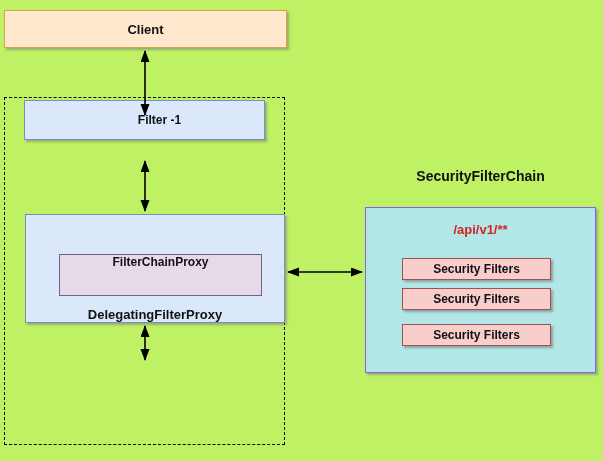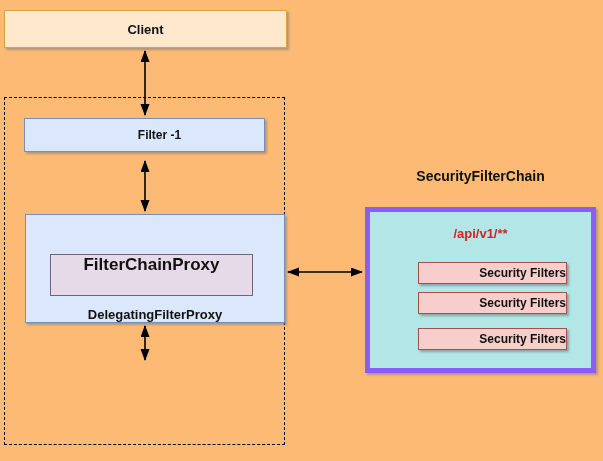--- a/index.html
+++ b/index.html
@@ -5,21 +5,21 @@
   html, body {
     margin: 0;
     padding: 0;
     background: #ffffff;
     font-family: "Liberation Sans", sans-serif;
   }
   .canvas {
     position: relative;
     width: 603px;
     height: 461px;
-    background: #fdba74;
+    background: #bef264;
     overflow: hidden;
   }
   .box {
     position: absolute;
     box-sizing: border-box;
     display: flex;
     align-items: center;
     justify-content: center;
     text-align: center;
     box-shadow: 2px 2px 2px rgba(120,120,120,0.55);
@@ -35,65 +35,65 @@
     left: 4px; top: 97px; width: 281px; height: 348px;
     box-sizing: border-box;
     border: 1.5px dashed #000000;
     background: transparent;
   }
   .blue {
     background: #dbe8fb;
     border: 1px solid #7590bf;
     color: #111;
   }
-  .filter1 { left: 24px; top: 118px; width: 241px; height: 34px; font-weight: bold; font-size: 12px; padding-left: 30px; }
+  .filter1 { left: 24px; top: 100px; width: 241px; height: 40px; font-weight: bold; font-size: 12px; padding-left: 30px; }
   .filter2 { left: 26px; top: 363px; width: 237px; height: 41px; font-weight: bold; font-size: 12px; }
   .dfp {
     left: 25px; top: 214px; width: 260px; height: 109px;
     flex-direction: column;
     justify-content: flex-end;
   }
   .dfp-title {
     margin-top: 11px;
     font-weight: bold; font-size: 13px; color: #111;
   }
   .fcp {
     position: absolute;
-    left: 24px; top: 39px; width: 201px; height: 40px;
+    left: 33px; top: 39px; width: 201px; height: 40px;
     background: #e6d9e8;
     border: 1px solid #75617d;
-    font-weight: bold; font-size: 17px; color: #111;
+    font-weight: bold; font-size: 12px; color: #111;
   }
   .sfc-title {
     position: absolute;
     left: 365px; top: 168px; width: 231px; height: 18px;
     text-align: center;
     font-weight: bold; font-size: 14px; color: #111;
   }
   .sfc {
     left: 365px; top: 207px; width: 231px; height: 166px;
     background: #b3e6e7;
-    border: 5px solid #8b5cf6;
+    border: 1px solid #8b5cf6;
     justify-content: flex-start;
     flex-direction: column;
   }
   .url-pattern {
     position: absolute;
     left: 0; top: 14px; width: 100%;
     text-align: center;
     font-weight: bold; font-size: 13px;
     color: #d32424;
   }
   .pink-box {
     position: absolute;
-    left: 48px; width: 149px; height: 22px;
+    left: 36px; width: 149px; height: 22px;
     box-sizing: border-box;
     background: #f8cecc;
     border: 1px solid #a2524a;
-    display: flex; align-items: center; justify-content: flex-end;
+    display: flex; align-items: center; justify-content: center;
     font-weight: bold; font-size: 12px; color: #111;
     box-shadow: 2px 2px 2px rgba(100,100,100,0.5);
   }
   .pink-0 { top: 50px; }
   .pink-1 { top: 80px; }
   .pink-2 { top: 116px; }
   .arrows {
     position: absolute;
     left: 0; top: 0;
     pointer-events: none;

